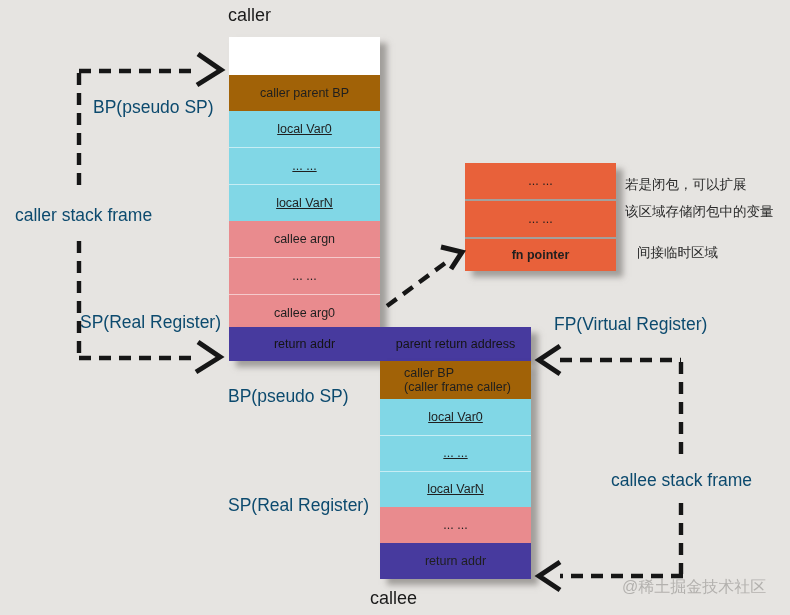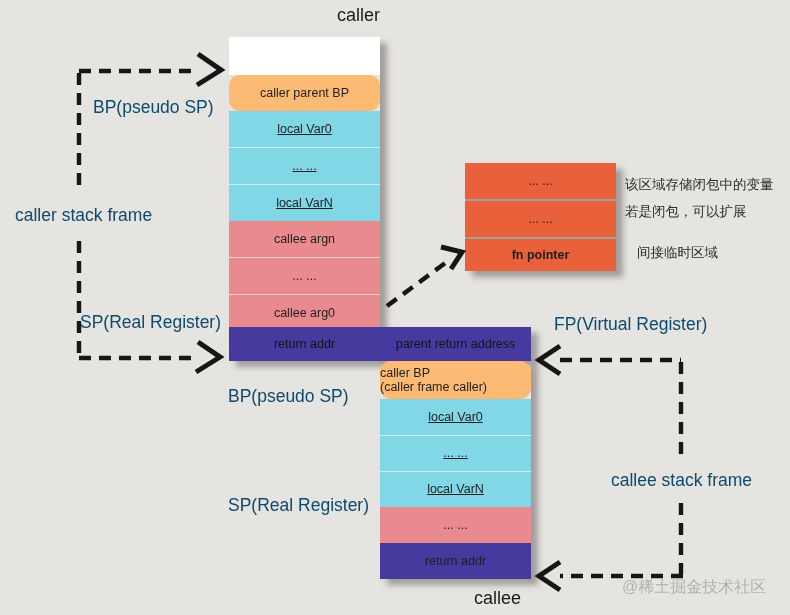--- a/index.html
+++ b/index.html
@@ -8,21 +8,21 @@
     background:#e6e4e1; overflow:hidden;
     font-family:"Liberation Sans","DejaVu Sans",sans-serif;
     color:#1c1c1c;
   }
   .stack { position:absolute; box-shadow:7px 6px 6px rgba(104,101,97,.55); }
   .row {
     display:flex; align-items:center; justify-content:center;
     font-size:12.5px; line-height:1.15; color:#1f1f1f;
   }
   .white  { background:#ffffff; }
-  .yellow { background:#fdba74;border-radius:11px; }
+  .yellow { background:#a16207; }
   .cyan   { background:#81d7e6;text-decoration:underline; }
   .pink   { background:#e98b8e; }
   .purple { background:#473a9e; }
   .orange { background:#e8613a; }
   .div-light  { border-top:1px solid rgba(255,255,255,.55); }
   .div-orange { border-top:2px solid #a3a09c; }
 
   .caller-stack { left:229px; top:37px; width:151px; }
   .caller-stack .row { height:36px; }
   .caller-stack .row.white { height:38px; }
@@ -34,30 +34,30 @@
   .shared-bar .half {
     width:151px; height:100%;
     display:flex; align-items:center; justify-content:center;
     font-size:12.5px; color:#141414;
   }
 
   .callee-stack { left:380px; top:361px; width:151px; }
   .callee-stack .row { height:36px; }
   .callee-stack .row.bp-row {
     height:38px; flex-direction:column; align-items:flex-start;
-    justify-content:center; box-sizing:border-box;
+    justify-content:center; padding-left:24px; box-sizing:border-box;
   }
   .callee-stack .row.r-435 { height:35px; }
 
   .closure-stack { left:465px; top:163px; width:151px; }
   .closure-stack .row { height:36px; }
   .closure-stack .row.fn { height:32px;font-weight:bold; }
 
   .title {
-    position:absolute; font-size:18px; text-align:right;
+    position:absolute; font-size:18px; text-align:left;
     color:#1b1b1b; white-space:nowrap;
   }
   .side-label {
     position:absolute; font-size:17.5px; white-space:nowrap; color:#0c4a6e;
   }
   .cn-note {
     position:absolute; font-size:13.5px; color:#2a2a2a;
     line-height:27px; white-space:nowrap;
   }
   .watermark {
@@ -104,22 +104,22 @@
     <div class="row purple">return addr</div>
   </div>
 
   <div class="stack closure-stack">
     <div class="row orange">... ...</div>
     <div class="row orange div-orange">... ...</div>
     <div class="row orange fn div-orange">fn pointer</div>
   </div>
 
   <div class="cn-note" style="left:625px; top:171px;">
+    <div>若是闭包，可以扩展</div>
     <div>该区域存储闭包中的变量</div>
-    <div>若是闭包，可以扩展</div>
   </div>
   <div class="cn-note" style="left:637px; top:239px;">间接临时区域</div>
 
   <div class="side-label" style="left:93px; top:97px;">BP(pseudo SP)</div>
   <div class="side-label" style="left:15px; top:205px;">caller stack frame</div>
   <div class="side-label" style="left:80px; top:312px;">SP(Real Register)</div>
   <div class="side-label" style="left:228px; top:386px;">BP(pseudo SP)</div>
   <div class="side-label" style="left:228px; top:495px;">SP(Real Register)</div>
   <div class="side-label" style="left:611px; top:470px;">callee stack frame</div>
   <div class="side-label" style="left:554px; top:314px;">FP(Virtual Register)</div>

